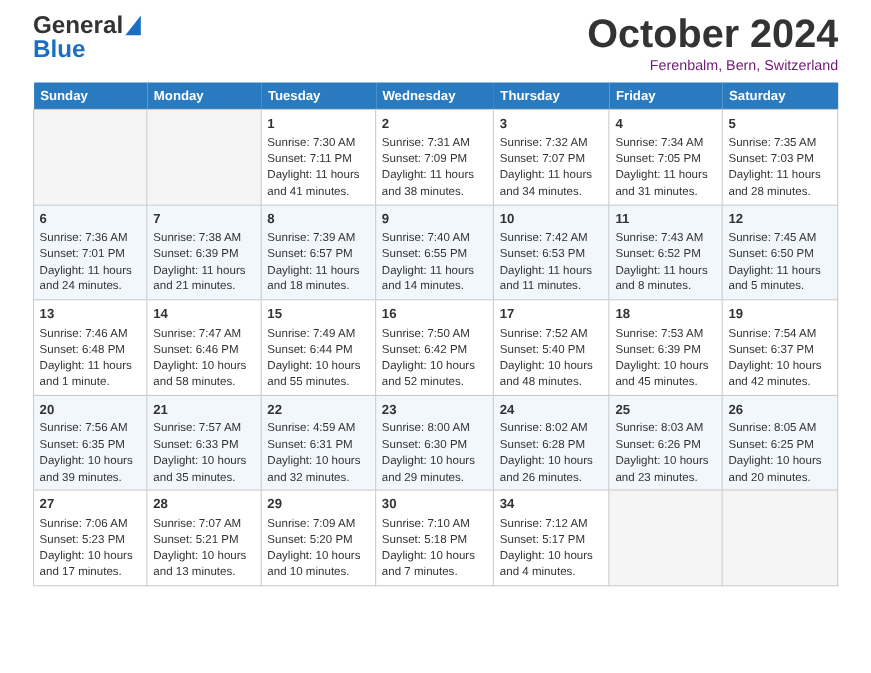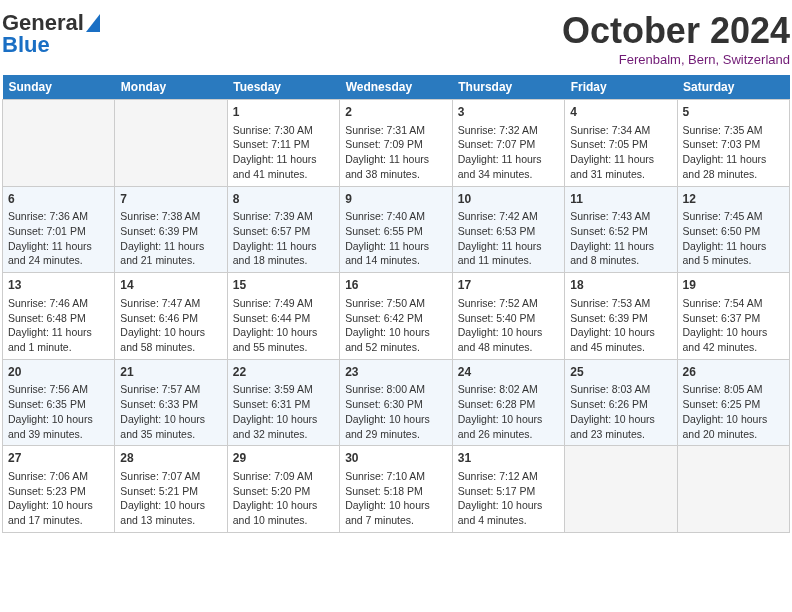--- a/index.html
+++ b/index.html
@@ -5,21 +5,21 @@
     * { box-sizing: border-box; margin: 0; padding: 0; }
     body {
       font-family: Arial, sans-serif;
       background: #fff;
       width: 792px;
       height: 612px;
       overflow: hidden;
     }
     .container {
       width: 792px;
-      padding: 10px 2px;
+      padding: 10px 30px;
     }
     .header {
       display: flex;
       justify-content: space-between;
       align-items: flex-start;
       margin-bottom: 8px;
     }
     .logo {
       display: flex;
       flex-direction: column;
@@ -148,30 +148,30 @@
           <td><span class="day-num">14</span><span>Sunrise: 7:47 AM</span><br><span>Sunset: 6:46 PM</span><br><span>Daylight: 10 hours and 58 minutes.</span></td>
           <td><span class="day-num">15</span><span>Sunrise: 7:49 AM</span><br><span>Sunset: 6:44 PM</span><br><span>Daylight: 10 hours and 55 minutes.</span></td>
           <td><span class="day-num">16</span><span>Sunrise: 7:50 AM</span><br><span>Sunset: 6:42 PM</span><br><span>Daylight: 10 hours and 52 minutes.</span></td>
           <td><span class="day-num">17</span><span>Sunrise: 7:52 AM</span><br><span>Sunset: 5:40 PM</span><br><span>Daylight: 10 hours and 48 minutes.</span></td>
           <td><span class="day-num">18</span><span>Sunrise: 7:53 AM</span><br><span>Sunset: 6:39 PM</span><br><span>Daylight: 10 hours and 45 minutes.</span></td>
           <td><span class="day-num">19</span><span>Sunrise: 7:54 AM</span><br><span>Sunset: 6:37 PM</span><br><span>Daylight: 10 hours and 42 minutes.</span></td>
         </tr>
         <tr>
           <td><span class="day-num">20</span><span>Sunrise: 7:56 AM</span><br><span>Sunset: 6:35 PM</span><br><span>Daylight: 10 hours and 39 minutes.</span></td>
           <td><span class="day-num">21</span><span>Sunrise: 7:57 AM</span><br><span>Sunset: 6:33 PM</span><br><span>Daylight: 10 hours and 35 minutes.</span></td>
-          <td><span class="day-num">22</span><span>Sunrise: 3:59 AM</span><br><span>Sunset: 6:31 PM</span><br><span>Daylight: 10 hours and 32 minutes.</span></td>
+          <td><span class="day-num">22</span><span>Sunrise: 4:59 AM</span><br><span>Sunset: 6:31 PM</span><br><span>Daylight: 10 hours and 32 minutes.</span></td>
           <td><span class="day-num">23</span><span>Sunrise: 8:00 AM</span><br><span>Sunset: 6:30 PM</span><br><span>Daylight: 10 hours and 29 minutes.</span></td>
           <td><span class="day-num">24</span><span>Sunrise: 8:02 AM</span><br><span>Sunset: 6:28 PM</span><br><span>Daylight: 10 hours and 26 minutes.</span></td>
           <td><span class="day-num">25</span><span>Sunrise: 8:03 AM</span><br><span>Sunset: 6:26 PM</span><br><span>Daylight: 10 hours and 23 minutes.</span></td>
           <td><span class="day-num">26</span><span>Sunrise: 8:05 AM</span><br><span>Sunset: 6:25 PM</span><br><span>Daylight: 10 hours and 20 minutes.</span></td>
         </tr>
         <tr>
           <td><span class="day-num">27</span><span>Sunrise: 7:06 AM</span><br><span>Sunset: 5:23 PM</span><br><span>Daylight: 10 hours and 17 minutes.</span></td>
           <td><span class="day-num">28</span><span>Sunrise: 7:07 AM</span><br><span>Sunset: 5:21 PM</span><br><span>Daylight: 10 hours and 13 minutes.</span></td>
           <td><span class="day-num">29</span><span>Sunrise: 7:09 AM</span><br><span>Sunset: 5:20 PM</span><br><span>Daylight: 10 hours and 10 minutes.</span></td>
           <td><span class="day-num">30</span><span>Sunrise: 7:10 AM</span><br><span>Sunset: 5:18 PM</span><br><span>Daylight: 10 hours and 7 minutes.</span></td>
-          <td><span class="day-num">31</span><span>Sunrise: 7:12 AM</span><br><span>Sunset: 5:17 PM</span><br><span>Daylight: 10 hours and 4 minutes.</span></td>
+          <td><span class="day-num">34</span><span>Sunrise: 7:12 AM</span><br><span>Sunset: 5:17 PM</span><br><span>Daylight: 10 hours and 4 minutes.</span></td>
           <td class="empty"></td>
           <td class="empty"></td>
         </tr>
       </tbody>
   </table>
 </div>
 
 </body></html>

